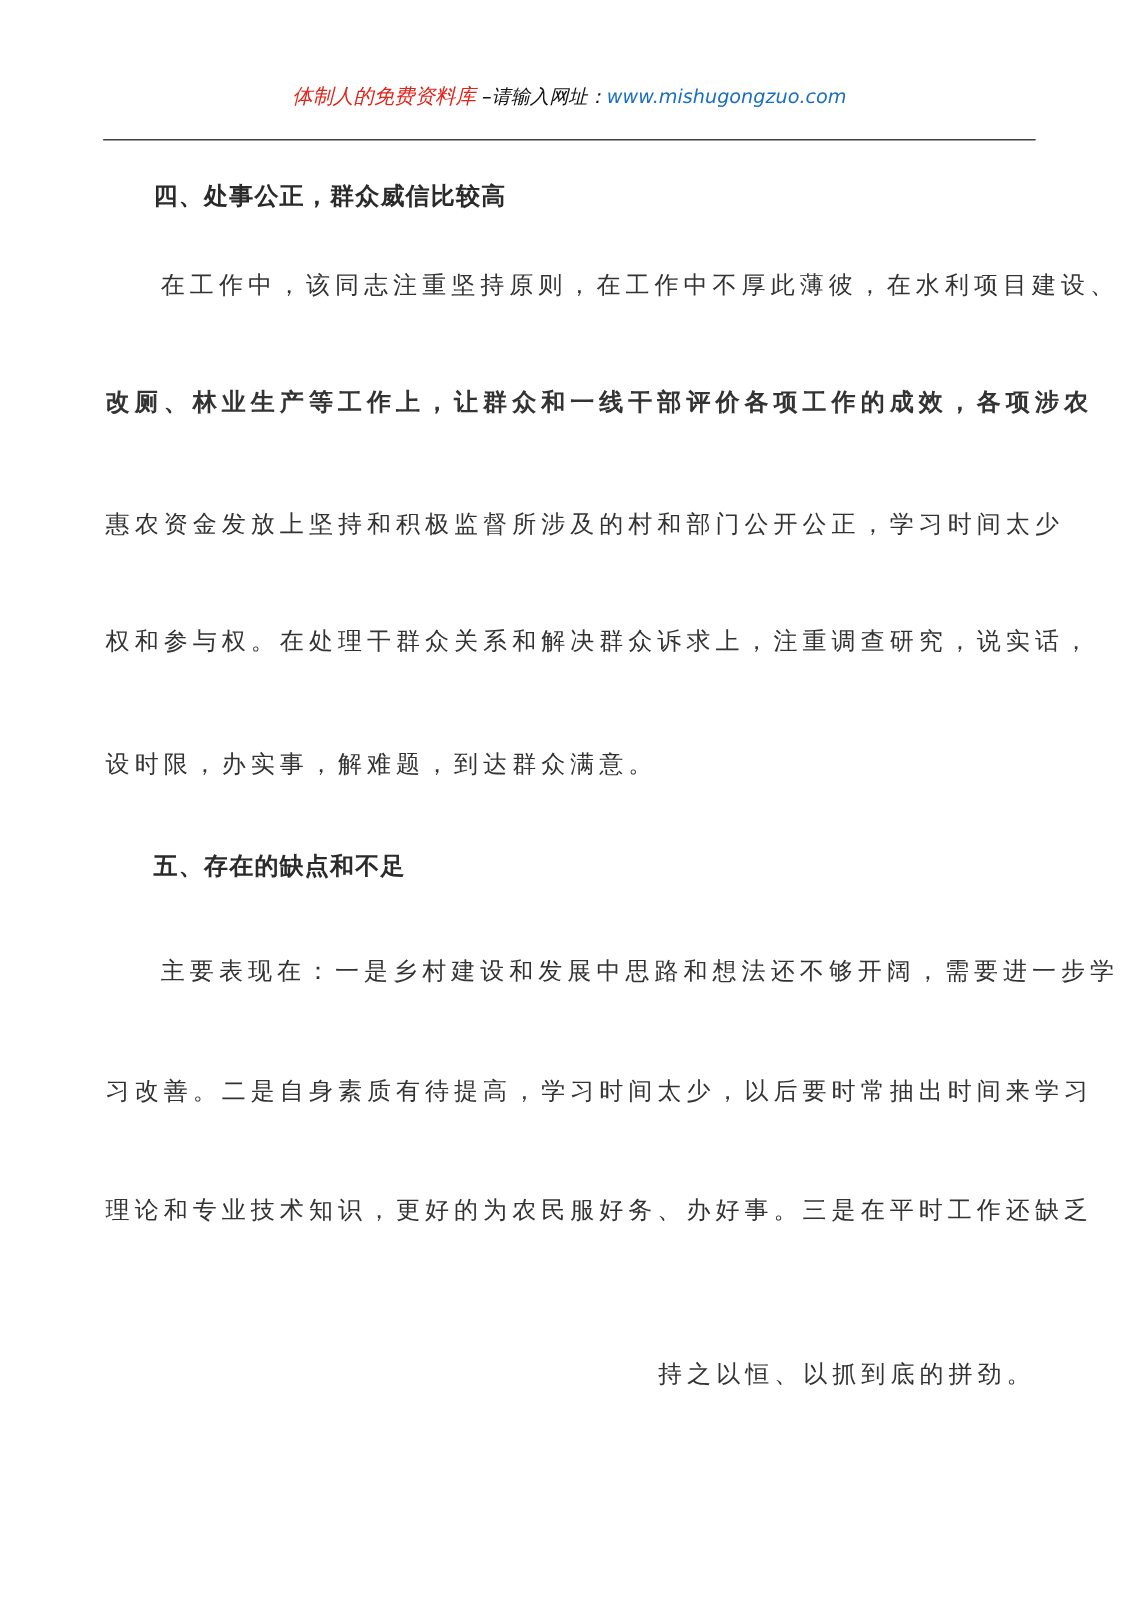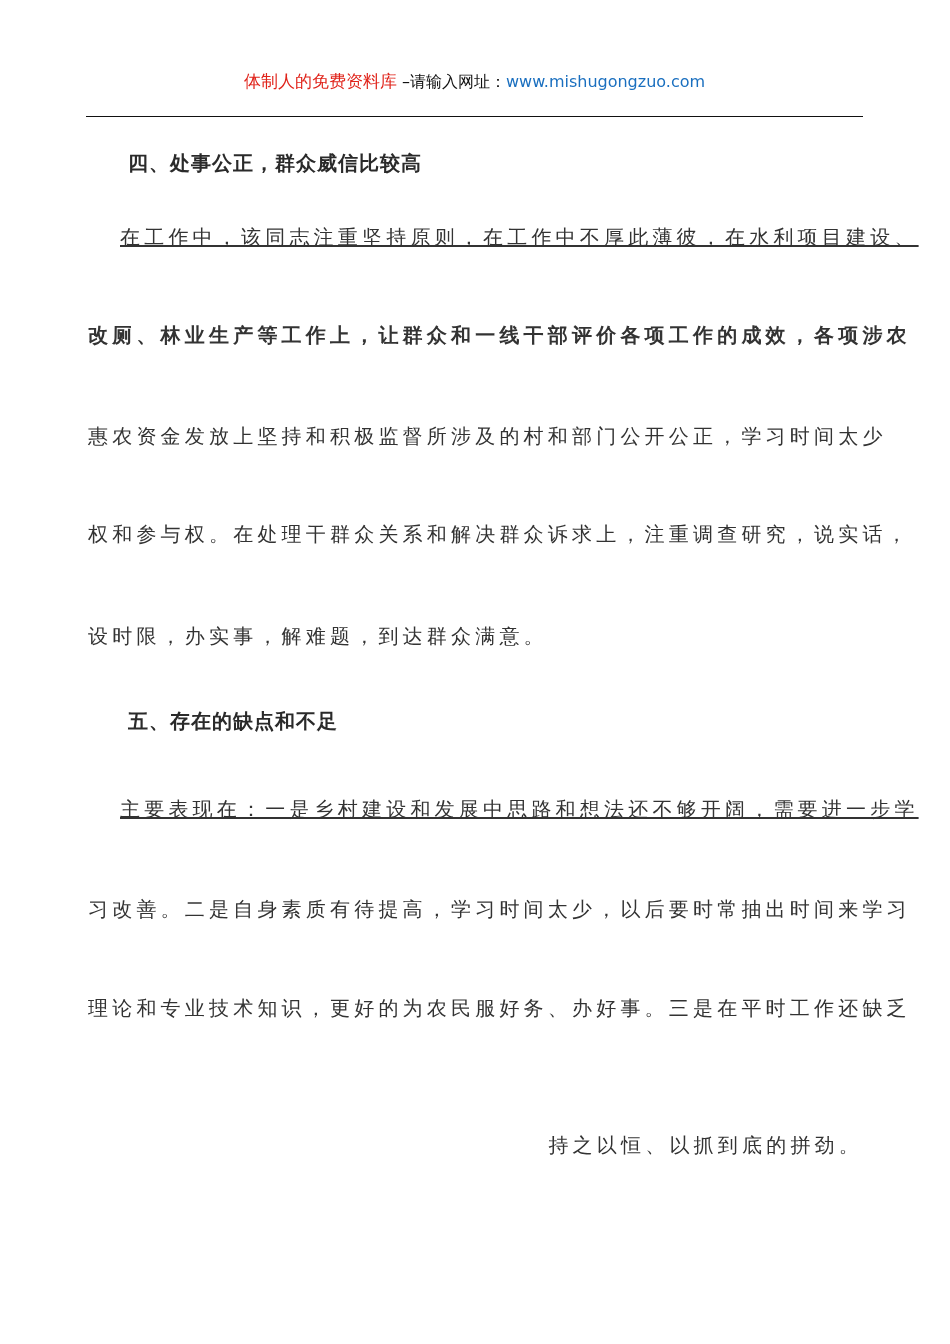--- a/index.html
+++ b/index.html
@@ -19,20 +19,21 @@
       position: absolute;
       left: 86px;
       top: 70px;
       width: 777px;
       text-align: center;
     }
     .header-line1 {
       font-size: 16px;
       line-height: 22px;
       white-space: nowrap;
+      font-style: italic;
     }
     .brand {
       color: #e0241b;
       font-size: 17px;
     }
     .prompt {
       color: #111;
     }
     .site {
       color: #1a6fbf;
@@ -63,23 +64,22 @@
     .line {
       position: absolute;
       left: 88px;
       width: 775px;
       font-size: 20px;
       color: #333;
       white-space: nowrap;
       letter-spacing: 4.2px;
     }
     .line.indent {
-      left: 120px;
+      left: 134px;
       width: 735px;
-      text-decoration: underline;
     }
   </style>
 </head>
 <body>
 
 <div class="header">
   <div class="header-line1">
     <span class="brand">体制人的免费资料库</span><span class="prompt"> –请输入网址：</span><span class="site">www.mishugongzuo.com</span>
   </div>
 </div>

